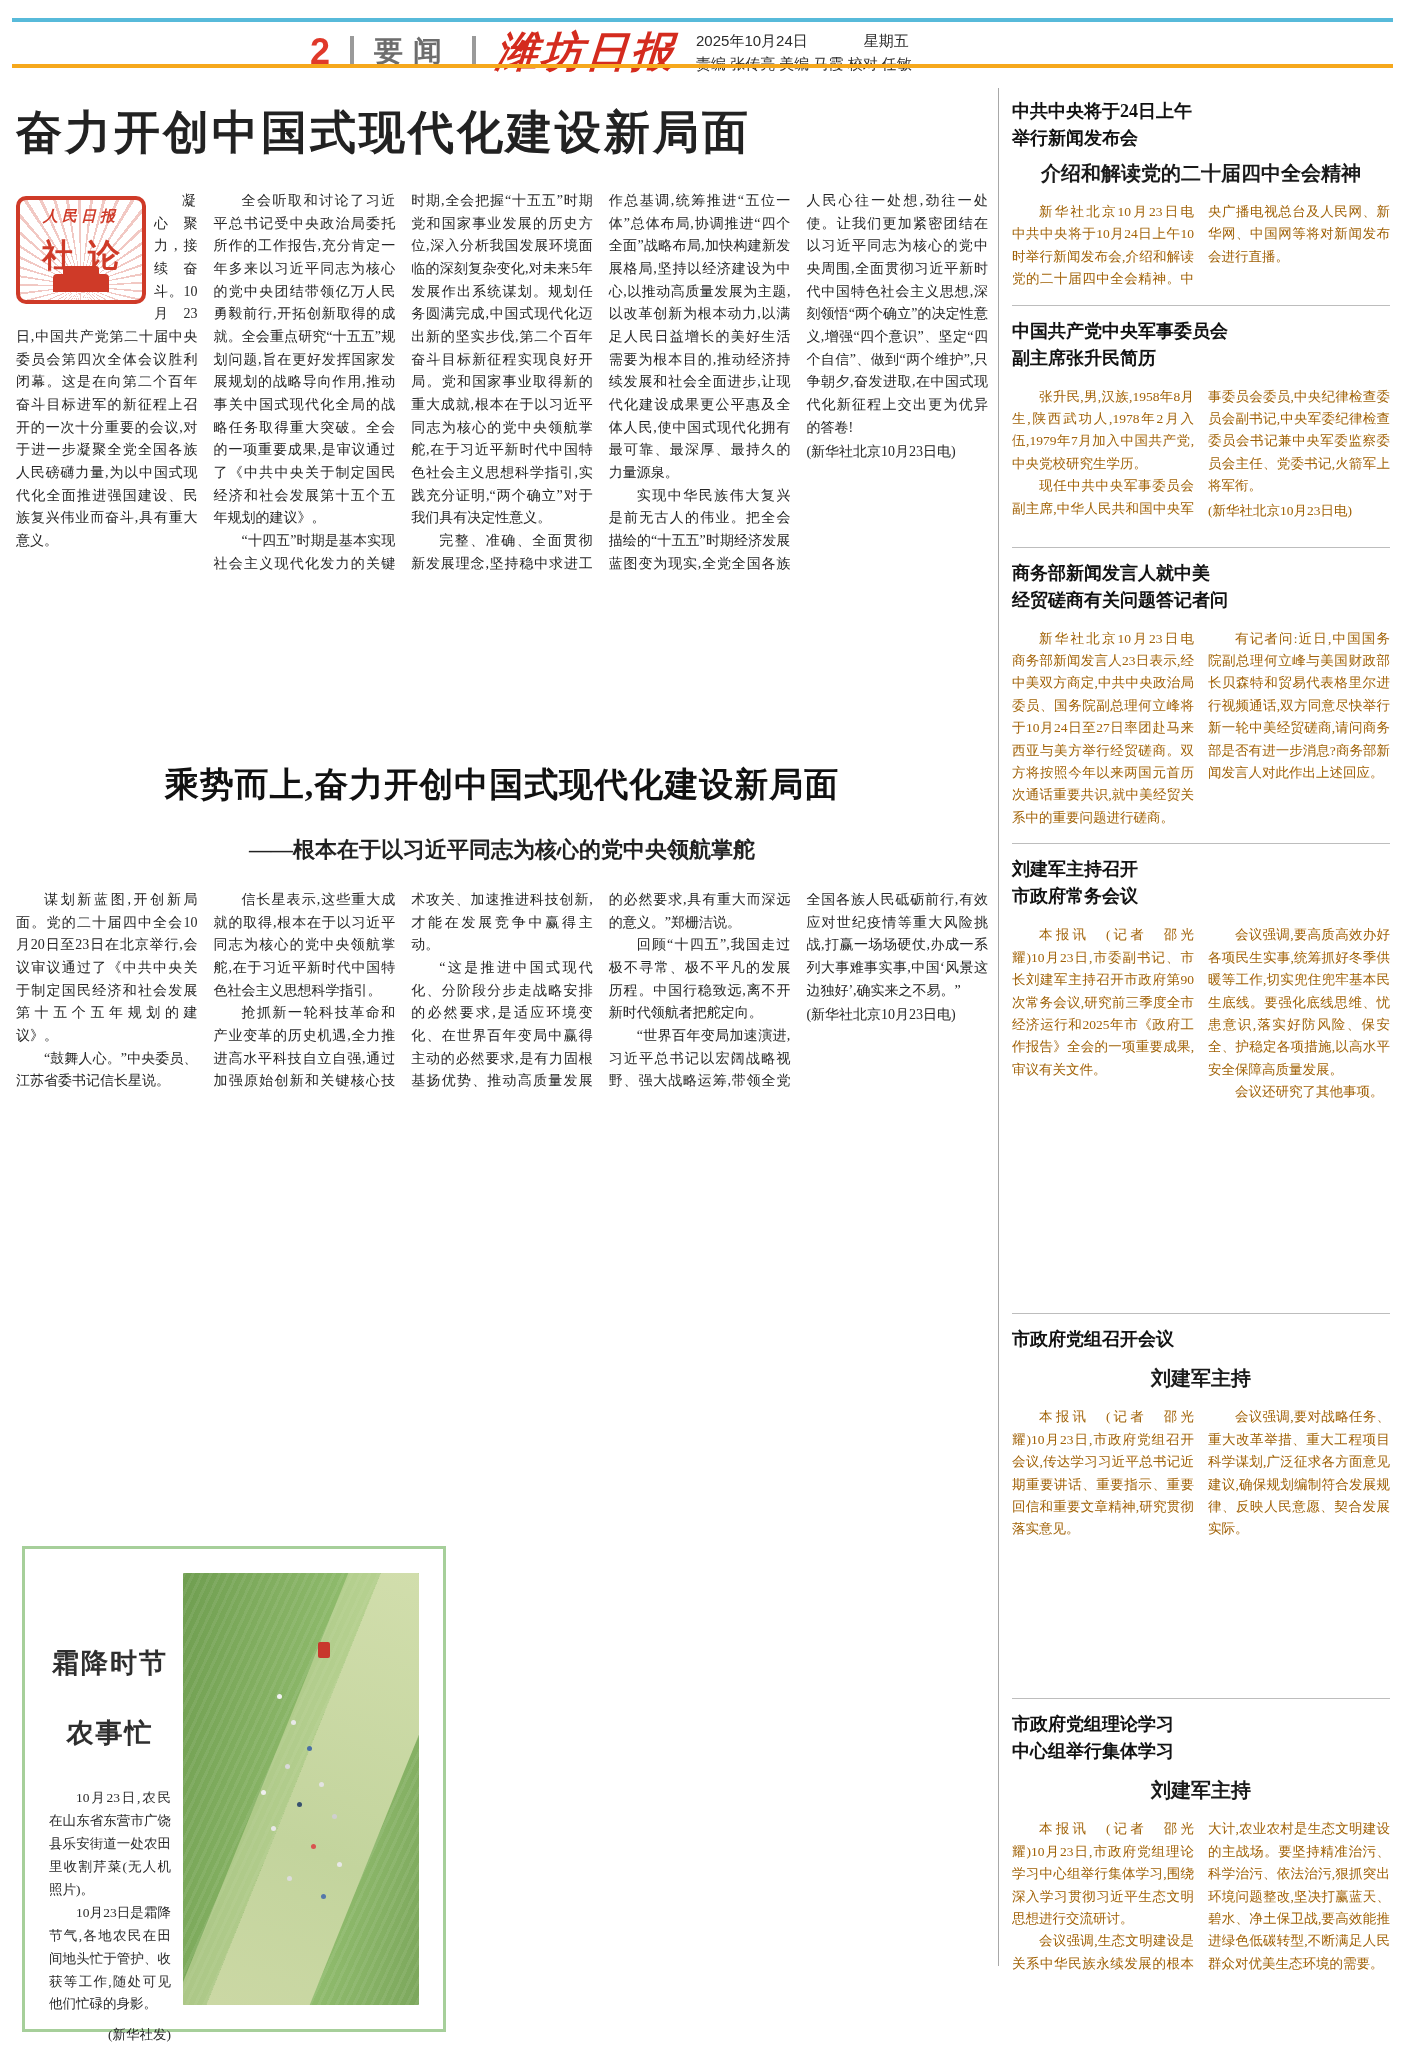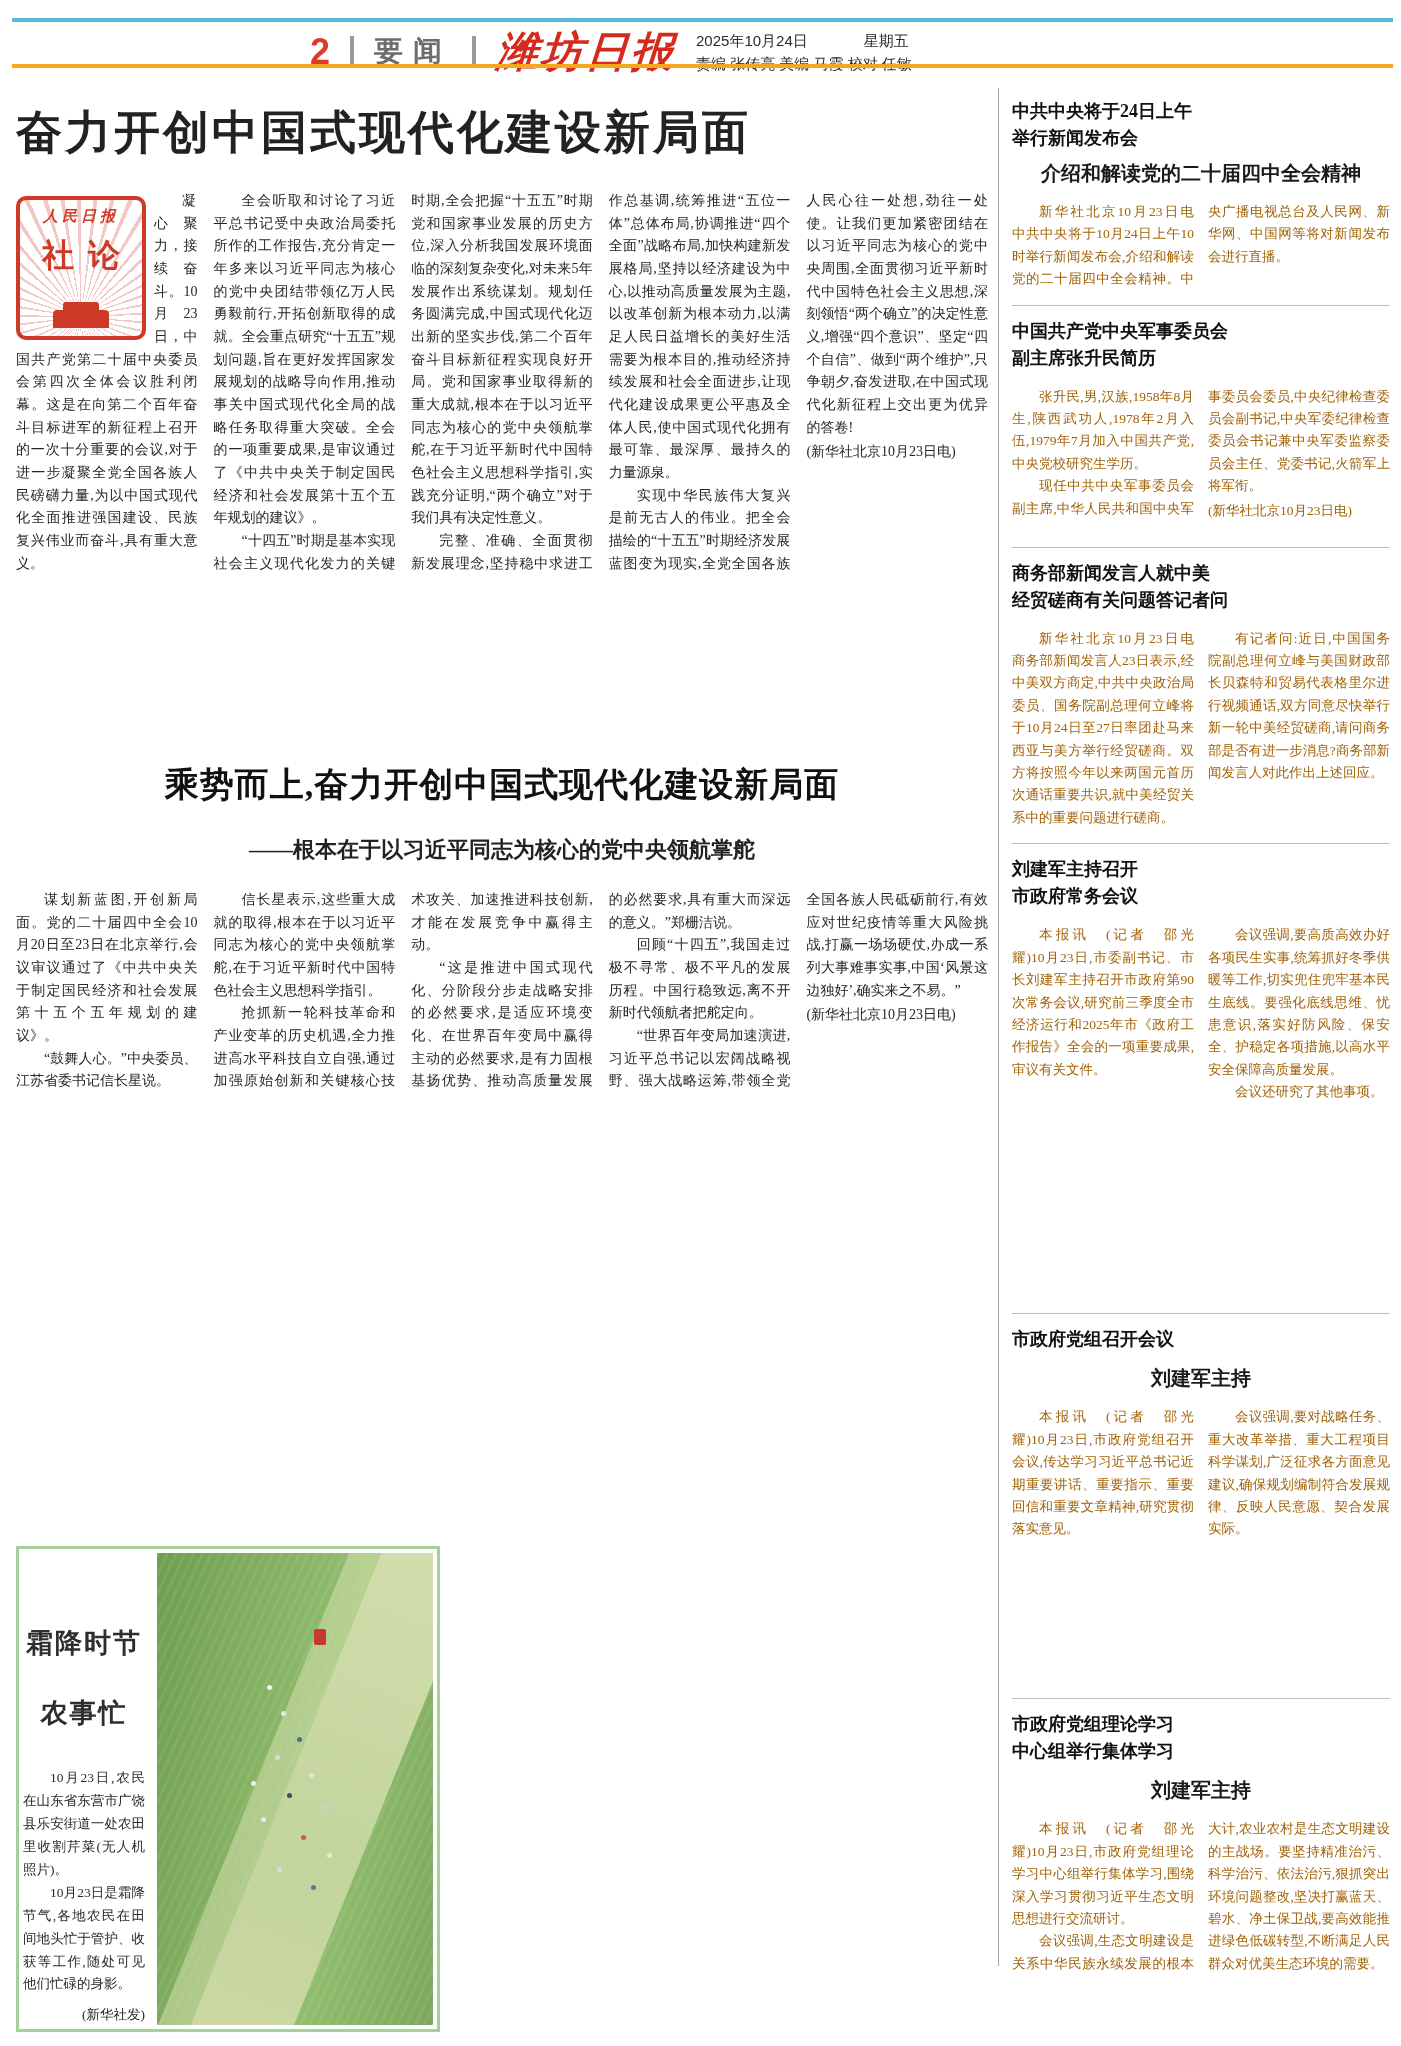--- a/index.html
+++ b/index.html
@@ -18,40 +18,40 @@
   .dateblock .wd{margin-left:56px;}
   
   .main{position:absolute;left:16px;top:86px;width:972px;}
   .ed-headline{text-align:left;font-size:46px;font-weight:bold;color:#222;
                letter-spacing:3px;margin:16px 0 26px;}
   .cols5{column-count:5;column-gap:16px;text-align:justify;}
   .ed-body{height:542px;font-size:14px;line-height:1.62;color:#262626;}
   .para{margin:0;text-indent:2em;}
   .signoff{margin:2px 0 0;text-align:left;}
   
-  .stamp{float:left;width:130px;height:144px;margin:6px 8px 6px 0;border:4px solid #cf3a28;
+  .stamp{float:left;width:130px;height:108px;margin:6px 8px 6px 0;border:4px solid #cf3a28;
          border-radius:10px;box-sizing:border-box;position:relative;overflow:hidden;
          background:
            repeating-conic-gradient(from -90deg at 50% 86%,rgba(207,58,40,.28) 0deg 2deg,transparent 2deg 8deg);}
   .stamp-top{position:absolute;top:4px;left:0;right:0;text-align:center;color:#cf3a28;
              font-size:15px;font-weight:bold;font-style:italic;letter-spacing:4px;}
   .stamp-label{position:absolute;top:30px;left:0;right:0;text-align:center;color:#cf3a28;
                font-size:32px;font-weight:bold;letter-spacing:14px;text-indent:14px;}
   .stamp-gate{position:absolute;bottom:8px;left:50%;width:56px;height:18px;margin-left:-28px;
               background:#cf3a28;border-radius:4px 4px 0 0;}
   .stamp-gate:before{content:"";position:absolute;top:-8px;left:10px;right:10px;height:8px;
                      background:#cf3a28;border-radius:3px 3px 0 0;}
   
   .ft-headline{text-align:center;font-size:34px;font-weight:bold;color:#111;
                letter-spacing:1px;margin:30px 0 27px;}
   .ft-subtitle{text-align:center;font-size:22px;font-weight:bold;color:#222;margin:0 0 24px;}
   .ft-body{height:690px;font-size:14px;line-height:1.62;color:#262626;}
   
-  .photo-box{position:absolute;left:16px;top:1546px;width:424px;height:486px;box-sizing:border-box;
-             border:3px solid #a6cf9a;background:#fff;padding:4px;display:flex;gap:12px;}
+  .photo-box{position:absolute;left:22px;top:1546px;width:424px;height:486px;box-sizing:border-box;
+             border:3px solid #a6cf9a;background:#fff;padding:24px;display:flex;gap:12px;}
   .ph-caption{width:122px;display:flex;flex-direction:column;box-sizing:border-box;padding-top:72px;}
   .ph-title{text-align:center;font-size:27px;font-weight:bold;color:#2e2e2e;letter-spacing:2px;}
   .ph-title.second{margin-top:34px;margin-bottom:36px;}
   .ph-text{font-size:13.5px;line-height:1.7;text-align:justify;color:#2a2a2a;}
   .ph-credit{text-align:right;font-size:13.5px;margin-top:10px;color:#2a2a2a;}
   .ph-img{flex:1;position:relative;overflow:hidden;border-radius:1px;
           background:
             repeating-linear-gradient(115deg,rgba(255,255,255,.07) 0 3px,rgba(0,0,0,0) 3px 8px),
             linear-gradient(100deg,#6f9e50,#85b163 35%,#93bf70 60%,#7ca75c);}
   .ph-strip{position:absolute;left:46%;top:-12%;width:96px;height:130%;

